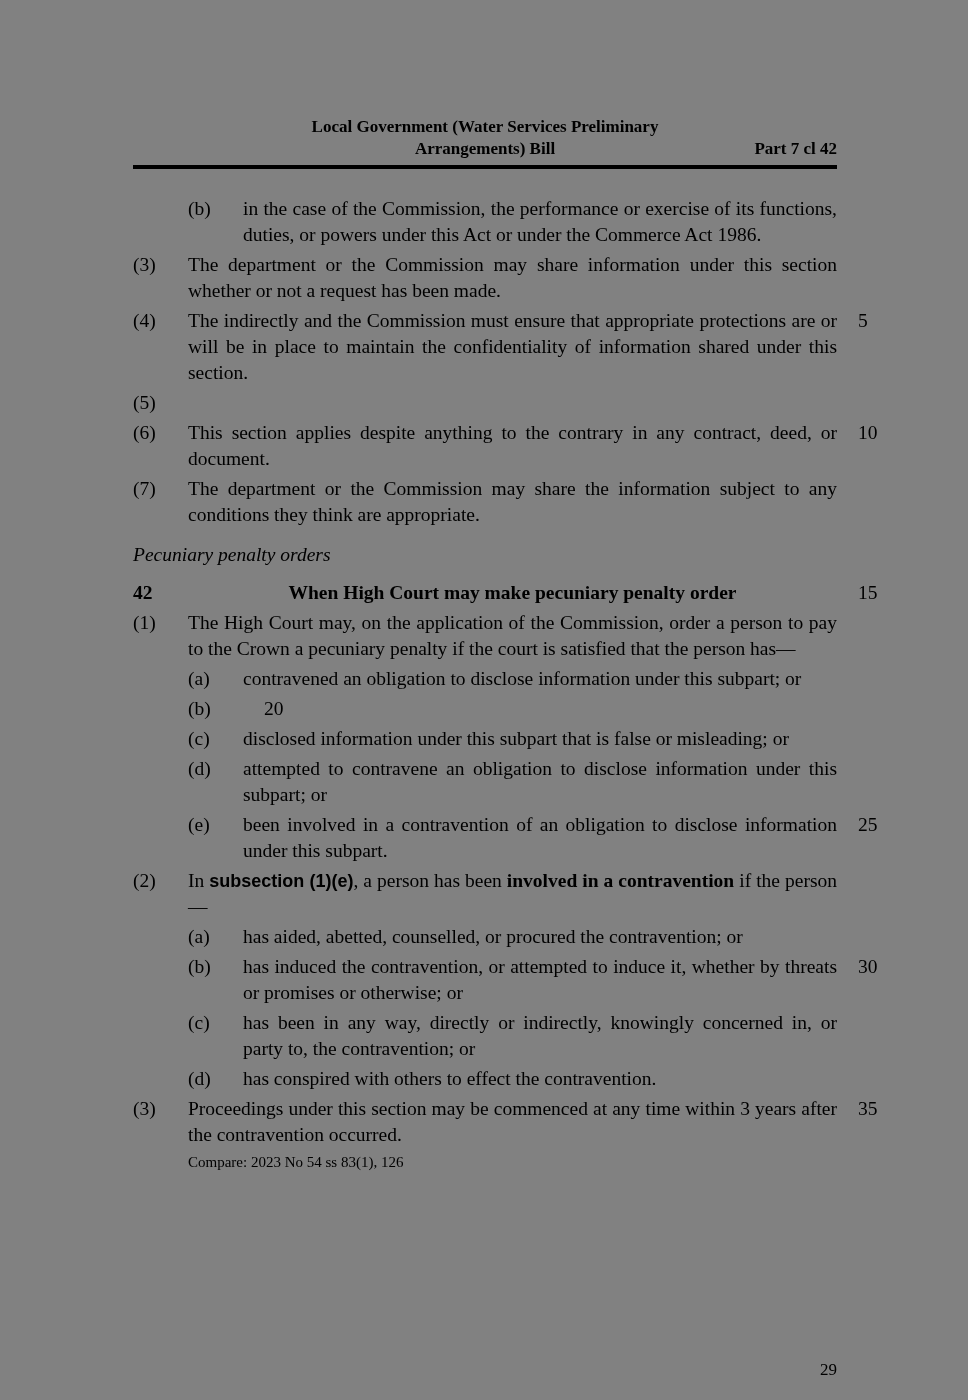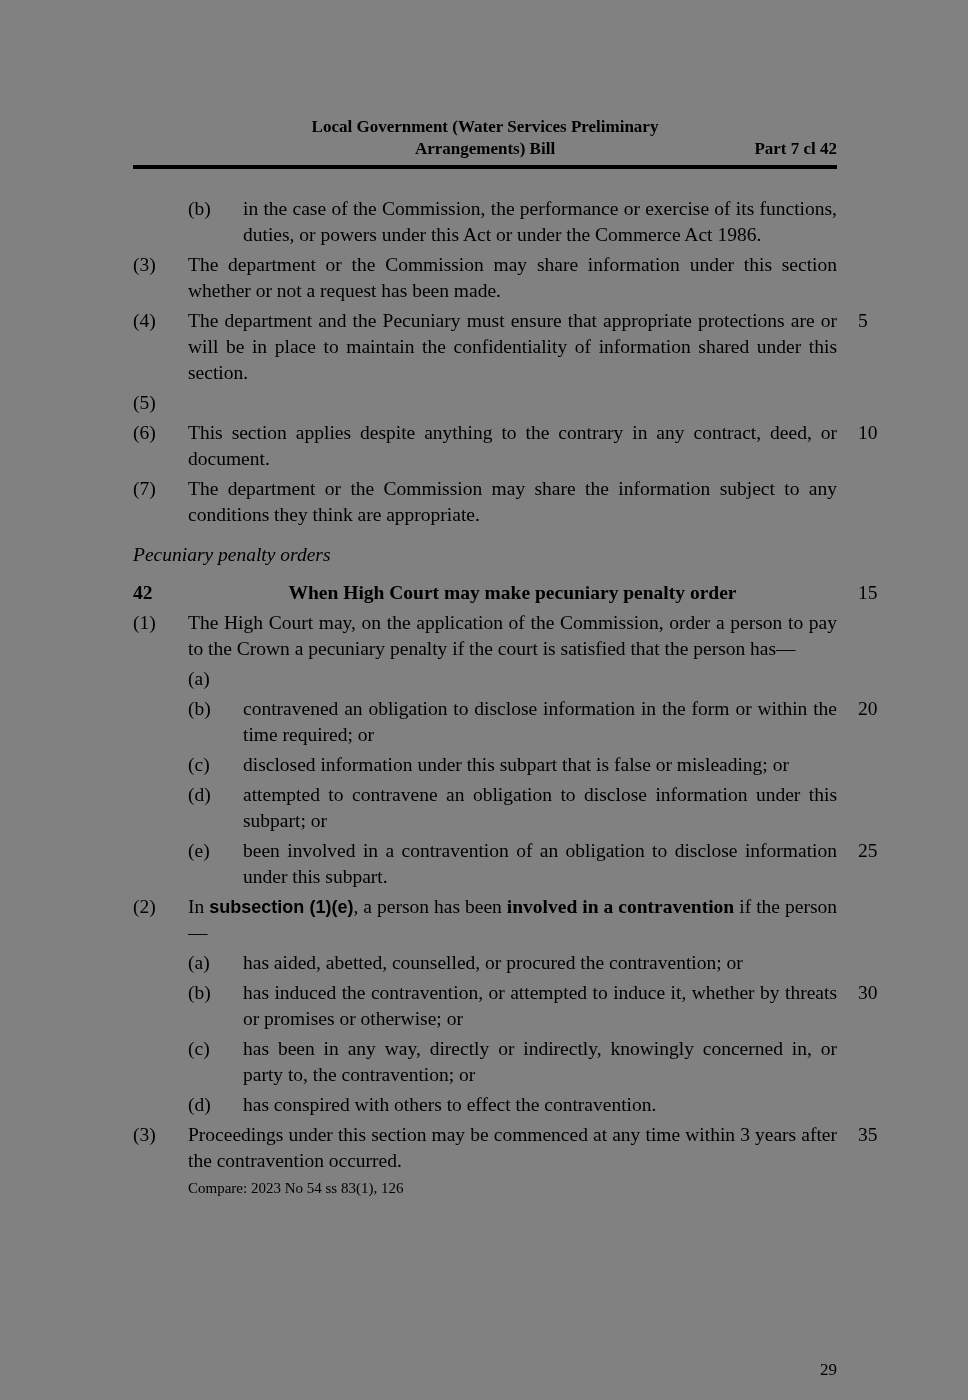--- a/index.html
+++ b/index.html
@@ -62,21 +62,21 @@
       <span class="ln"></span>
     </div>
 
     <div class="row">
       <span class="lbl">(3)</span>
       <span class="body">The department or the Commission may share information under this section whether or not a request has been made.</span>
       <span class="ln"></span>
     </div>
     <div class="row">
       <span class="lbl">(4)</span>
-      <span class="body">The department and the Pecuniary must ensure that appropriate protections are or will be in place to maintain the confidentiality of information shared under this section.</span>
+      <span class="body">The indirectly and the Commission must ensure that appropriate protections are or will be in place to maintain the confidentiality of information shared under this section.</span>
       <span class="ln">5</span>
     </div>
     <div class="row">
       <span class="lbl">(5)</span>
       <span class="ln"></span>
     </div>
     <div class="row">
       <span class="lbl">(6)</span>
       <span class="body">This section applies despite anything to the contrary in any contract, deed, or document.</span>
       <span class="ln">10</span>
@@ -96,26 +96,26 @@
     </div>
 
     <div class="row">
       <span class="lbl">(1)</span>
       <span class="body">The High Court may, on the application of the Commission, order a person to pay to the Crown a pecuniary penalty if the court is satisfied that the person has—</span>
       <span class="ln"></span>
     </div>
     <div class="row para">
       <span class="indent"></span>
       <span class="lbl">(a)</span>
+      <span class="body">contravened an obligation to disclose information under this subpart; or</span>
       <span class="ln"></span>
     </div>
     <div class="row para">
       <span class="indent"></span>
       <span class="lbl">(b)</span>
-      <span class="body">contravened an obligation to disclose information in the form or within the time required; or</span>
       <span class="ln">20</span>
     </div>
     <div class="row para">
       <span class="indent"></span>
       <span class="lbl">(c)</span>
       <span class="body">disclosed information under this subpart that is false or misleading; or</span>
       <span class="ln"></span>
     </div>
     <div class="row para">
       <span class="indent"></span>

